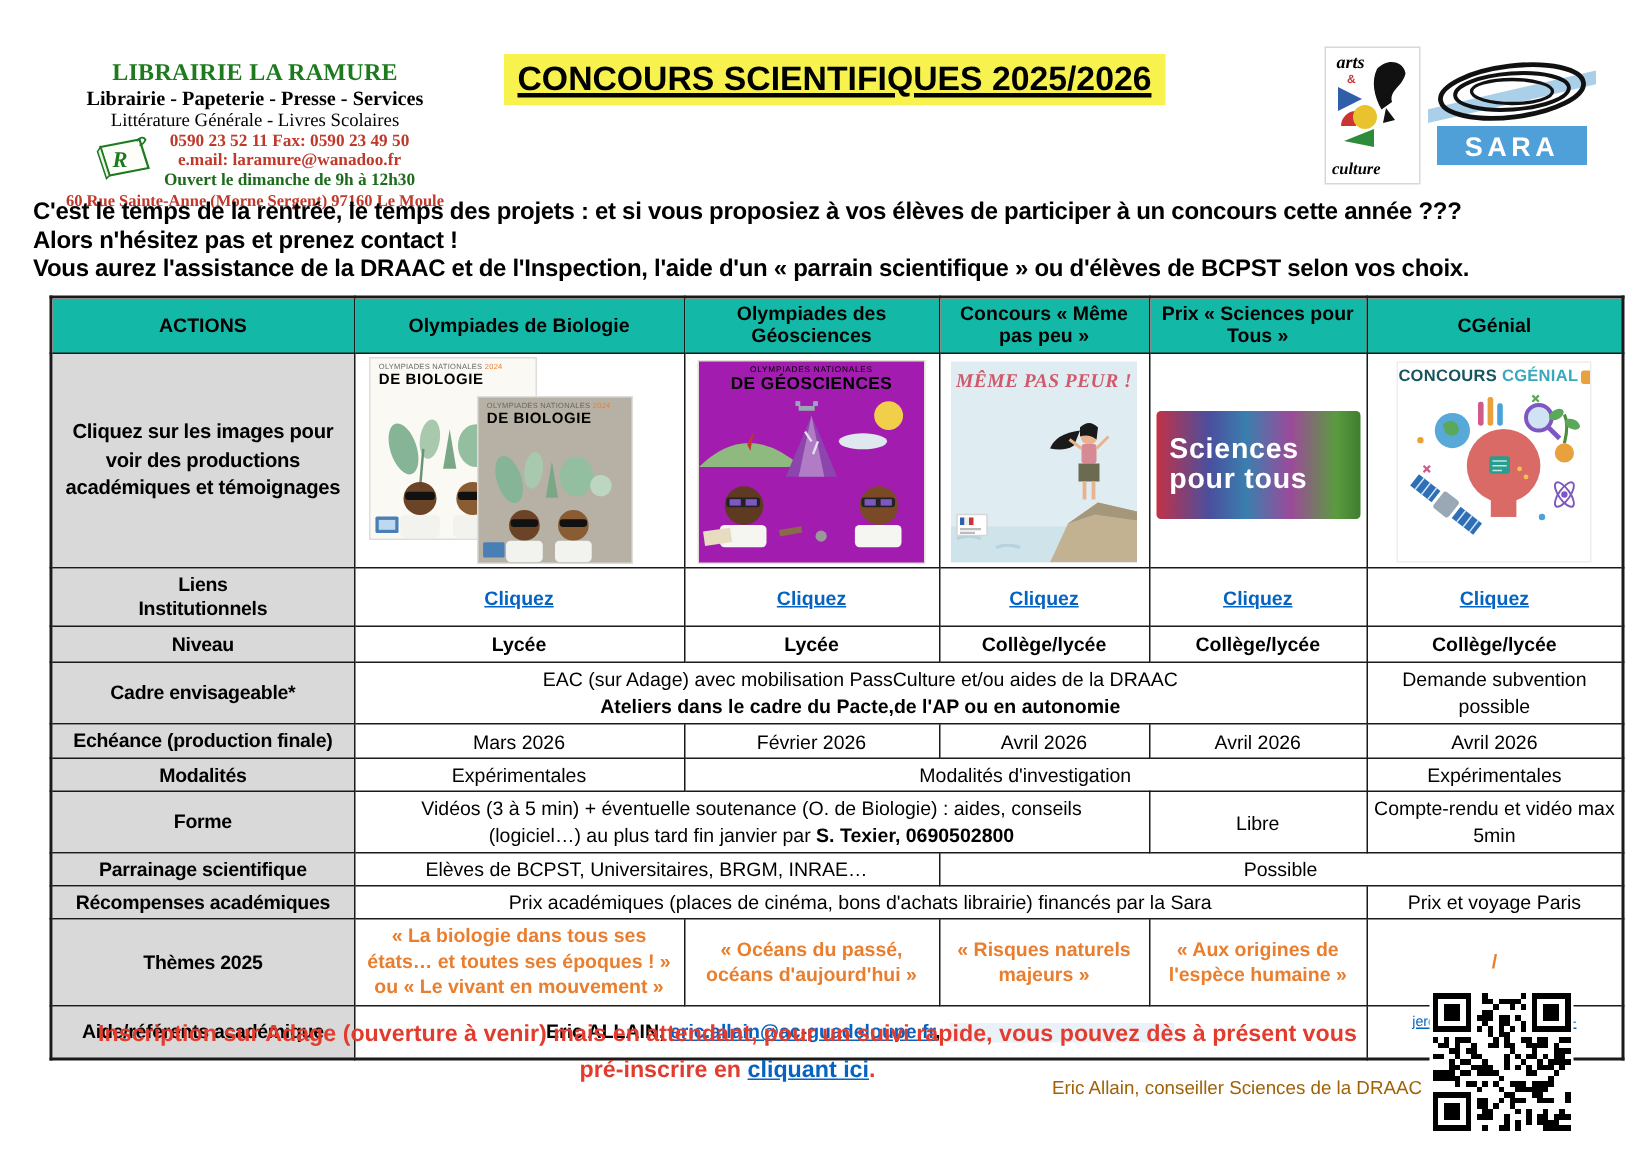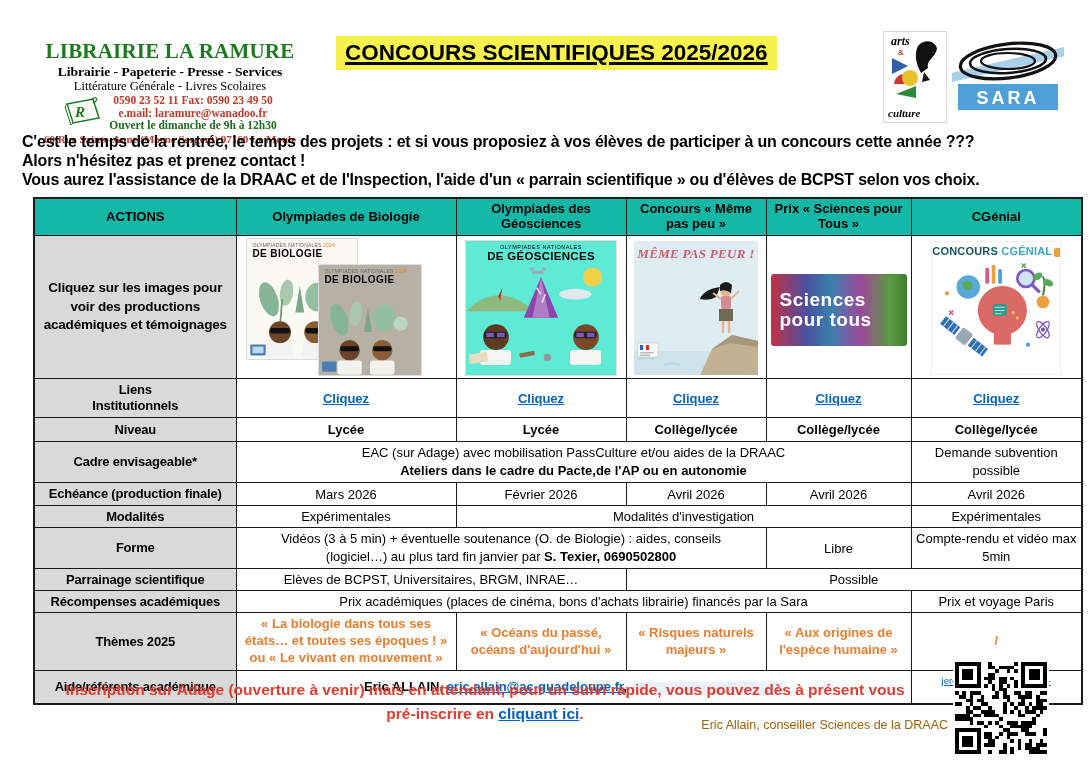--- a/index.html
+++ b/index.html
@@ -3,21 +3,21 @@
 <meta charset="utf-8">
 <style>
   html,body{margin:0;padding:0;}
   body{
     width:1090px;height:767px;position:relative;background:#ffffff;
     font-family:"Liberation Sans",sans-serif;color:#000;overflow:hidden;
   }
   
   .librairie{position:absolute;left:30px;top:40px;width:280px;text-align:center;
     font-family:"Liberation Serif",serif;line-height:1.12;}
-  .lr-name{color:#1e7a1e;font-weight:bold;font-size:21px;letter-spacing:.2px;}
+  .lr-name{color:#1e7a1e;font-weight:bold;font-size:16px;letter-spacing:.2px;}
   .lr-l2{font-weight:bold;font-size:13.5px;}
   .lr-l3{font-size:12.5px;}
   .lr-mid{display:flex;align-items:center;justify-content:center;margin-top:1px;}
   .lr-book{flex:0 0 auto;margin-right:4px;}
   .lr-redlines{text-align:center;}
   .lr-phone,.lr-mail{color:#c0392b;font-weight:bold;font-size:11.5px;}
   .lr-hours{color:#1e6b1e;font-weight:bold;font-size:11.5px;}
   .lr-addr{color:#c0392b;font-weight:bold;font-size:11px;margin-top:1px;}
   .title-wrap{position:absolute;left:336px;top:40px;width:490px;text-align:left;}
   .title-wrap span{background:#f7f24e;font-weight:bold;font-size:22.5px;
@@ -52,21 +52,21 @@
   
   .poster{cursor:pointer;}
   .bio-wrap{position:relative;width:100%;height:136px;}
   .bio-card{position:absolute;background:#fbf9f3;box-shadow:0 0 0 1px #ddd;overflow:hidden;}
   .bio-c1{left:6px;top:0;width:110px;height:120px;}
   .bio-c2{left:78px;top:26px;width:102px;height:110px;background:#b7b1a5;}
   .bio-kicker{font-size:5px;color:#666;text-align:left;padding:3px 0 0 6px;letter-spacing:.2px;}
   .bio-kicker .yr{color:#e87e2e;}
   .bio-title{font-size:10px;font-weight:bold;text-align:left;padding-left:6px;letter-spacing:.4px;}
   .bio-art{position:absolute;left:0;bottom:0;width:100%;}
-  .geo-card{margin:2px auto 0;width:150px;height:134px;background:#5eead4;
+  .geo-card{margin:2px auto 0;width:150px;height:134px;background:#a21caf;
     box-shadow:0 0 0 1px #e3e0d8;overflow:hidden;}
   .geo-kicker{font-size:5.5px;letter-spacing:.5px;padding-top:3px;}
   .geo-title{font-size:11.5px;font-weight:bold;letter-spacing:.3px;}
   .peur-card{margin:2px auto 0;width:124px;height:134px;background:#dfecf1;
     position:relative;overflow:hidden;}
   .peur-title{font-family:"Liberation Serif",serif;font-style:italic;font-weight:bold;
     color:#cf5a6e;font-size:13px;padding-top:5px;letter-spacing:.3px;}
   .spt-banner{margin:6px auto 0;width:136px;height:72px;border-radius:3px;
     background:linear-gradient(90deg,#c13247 0%,#4a4f9e 26%,#3a7fae 44%,#9c4a9a 66%,#5a9c3f 88%,#3f7d2f 100%);
     display:flex;flex-direction:column;justify-content:center;padding-left:9px;box-sizing:border-box;}

